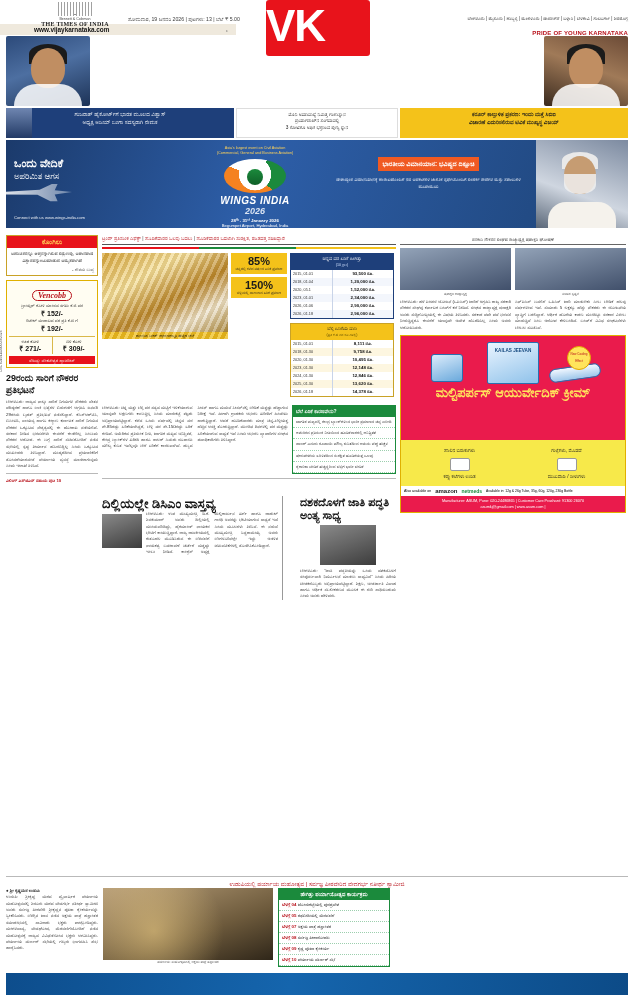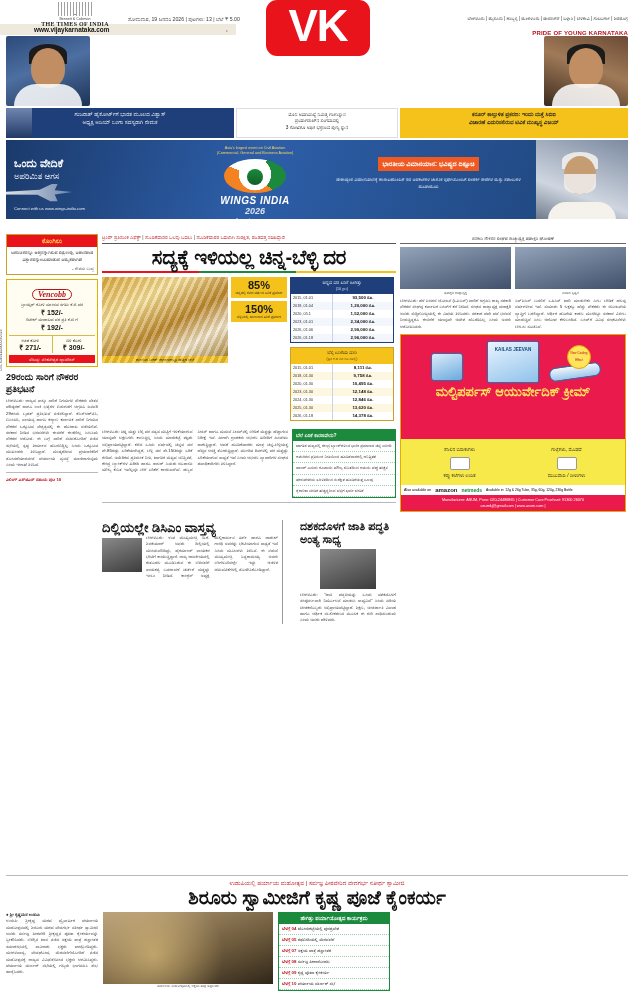--- a/index.html
+++ b/index.html
@@ -24,23 +24,23 @@
   .toi-name { font-family: "Liberation Serif", serif; font-size: 6px; font-weight: 700; color: #222; letter-spacing:.3px;}
   .toi-sub { font-size: 3.6px; color: #444; }
   .dateline { position: absolute; left: 128px; top: 16px; font-size: 5.2px; color: #3a3a3a; white-space: nowrap;}
   .siteurl { position: absolute; left: 34px; top: 26px; font-size: 6.4px; font-weight: 700; color: #111; }
   .volline { position: absolute; left: 34px; top: 36px; font-size: 4.6px; color: #444; }
   .urlbar { position: absolute; left: 0; top: 24px; width: 236px; height: 11px; background: #efe9dd; }
   .tiny-c { position:absolute; left:226px; top:28px; font-size:4px; color:#666;}
 
   .vk-logo {
     position: absolute; left: 266px; top: 0px; width: 104px; height: 56px;
-    background: #e8131b; border-radius: 11px;
+    background: #e8131b; border-radius: 3px;
     color: #fff; font-weight: 700; font-size: 44px; line-height: 52px;
-    text-align: center; letter-spacing: -1px;
+    text-align: left; letter-spacing: -1px;
     font-family: "Liberation Sans", sans-serif;
   }
   .vk-notch { position:absolute; left:314px; top:0; width:8px; height:56px; background:#fff;}
   .editions {
     position: absolute; right: 6px; top: 16px; font-size: 4.6px; color: #333;
     white-space: nowrap;
   }
   .pride { position: absolute; right: 6px; top: 30px; font-size: 6px; font-weight: 700; color: #b8121b; letter-spacing:.2px;}
 
   
@@ -81,21 +81,21 @@
   .t-blue { background: #1e3f7a; color: #fff; flex: 1.45; position: relative; }
   .t-blue .t-img {
     position: absolute; left: 0; top: 0; width: 26px; height: 100%;
     background: linear-gradient(180deg,#6f86b1,#223a66);
   }
   .t-white { background: #fff; color: #1b1b1b; border: .5px solid #ddd; font-size: 4.8px; line-height: 6.4px;}
   .t-yellow { background: #f4c21a; color: #1b1b1b; flex: 1.45; font-weight: 700; }
 
   
   .wings {
-    position: relative; margin: 2px 6px 12px 6px; height: 79px;
+    position: relative; margin: 2px 6px 4px 6px; height: 88px;
     background: linear-gradient(110deg,#1b3a6b 0%,#2d5ea8 40%,#1e4478 100%);
     color: #fff; overflow: hidden;
   }
   .wings-left { position: absolute; left: 8px; top: 16px; width: 150px; }
   .wings-h { font-size: 11px; font-weight: 700; line-height: 14px; }
   .wings-h2 { font-size: 8.5px; line-height: 12px; }
   .wings-connect { position: absolute; left: 8px; bottom: 8px; font-size: 4.2px; opacity: .9; }
   .wings-plane {
     position: absolute; left: -6px; top: 44px; width: 72px; height: 18px;
     background: linear-gradient(90deg,rgba(255,255,255,.9),rgba(255,255,255,.35));
@@ -386,21 +386,20 @@
     </div>
 
     <div class="col-m">
       <div class="kicker">
         <span>ಟ್ರಂಪ್ ಪ್ರತಿಸುಂಕ ಎಫೆಕ್ಟ್</span>
         |
         <span>ಹೂಡಿಕೆದಾರರ ಒಲವು ಬದಲು</span>
         |
         <span>ಹೂಡಿಕೆದಾರರ ಬದಲಾಗಿ ಸುರಕ್ಷಿತ, ರಜತದತ್ತ ಸರಿದಿದ್ದಾರೆ</span>
       </div>
-      <div class="headline-1">ಸದ್ಯಕ್ಕೆ ಇಳಿಯಲ್ಲ ಚಿನ್ನ-ಬೆಳ್ಳಿ ದರ</div>
       <div class="hl-underline"></div>
 
       <div class="goldrow">
         <div class="gold-photo">
           <div class="gp-cap">ಮುಂದಿನ ಸೀಸನ್ ಆಭರಣದಲ್ಲೂ ಹೆಚ್ಚಿದ ಬೆಲೆ</div>
         </div>
 
         <div class="pct-col">
           <div class="pct-box">
             <div class="pct-num">85%</div>
@@ -574,21 +573,20 @@
     </div>
   </div>
 
   <div class="bottom-story">
     <div class="rule"></div>
     <div class="bs-kicker">
       <span>ಉಡುಪಿಯಲ್ಲಿ ಪರ್ಯಾಯ ಮಹೋತ್ಸವ</span>
       <span style="color:#b8121b;">|</span>
       <span>ಸರ್ವಜ್ಞ ಪೀಠವೇರಿದ ವೇದಗರ್ಭ ನತೀರ್ಥ ಸ್ವಾಮೀಜಿ</span>
     </div>
-    <div class="bs-head">ಶಿರೂರು ಸ್ವಾಮೀಜಿಗೆ ಕೃಷ್ಣ ಪೂಜೆ ಕೈಂಕರ್ಯ</div>
     <div class="bs-row">
       <div style="width:92px;">
         <div class="body-txt" style="font-weight:700;">● ಶ್ರೀ ಕೃಷ್ಣಮಠ ಉಡುಪಿ</div>
         <div class="body-txt">ಉಡುಪಿ: ಶ್ರೀಕೃಷ್ಣ ಮಠದ ದ್ವೈವಾರ್ಷಿಕ ಪರ್ಯಾಯ ಮಹೋತ್ಸವದಲ್ಲಿ ಶಿರೂರು ಮಠದ ವೇದಗರ್ಭ ನತೀರ್ಥ ಸ್ವಾಮೀಜಿ ಅವರು ಸರ್ವಜ್ಞ ಪೀಠವೇರಿ ಶ್ರೀಕೃಷ್ಣನ ಪೂಜಾ ಕೈಂಕರ್ಯವನ್ನು ಸ್ವೀಕರಿಸಿದರು. ಬೆಳಗ್ಗಿನ ಜಾವ ನಡೆದ ಅಕ್ಷಯ ಪಾತ್ರೆ ಹಸ್ತಾಂತರ ಸಮಾರಂಭದಲ್ಲಿ ಸಾವಿರಾರು ಭಕ್ತರು ಪಾಲ್ಗೊಂಡಿದ್ದರು. ಮಂಗಳವಾದ್ಯ, ವೇದಘೋಷ, ಮೆರವಣಿಗೆಯೊಂದಿಗೆ ನಡೆದ ಮಹೋತ್ಸವಕ್ಕೆ ರಾಜ್ಯದ ವಿವಿಧೆಡೆಯಿಂದ ಭಕ್ತರು ಆಗಮಿಸಿದ್ದರು. ಪರ್ಯಾಯ ದರ್ಬಾರ್ ಸಭೆಯಲ್ಲಿ ಗಣ್ಯರು ಭಾಗವಹಿಸಿ ಶುಭ ಹಾರೈಸಿದರು.</div>
       </div>
       <div>
         <div class="bs-photo"></div>
         <div class="pcap">ಪರ್ಯಾಯ ಮಹೋತ್ಸವದಲ್ಲಿ ಅಕ್ಷಯ ಪಾತ್ರೆ ಹಸ್ತಾಂತರ</div>
       </div>
       <div style="width:112px;">

